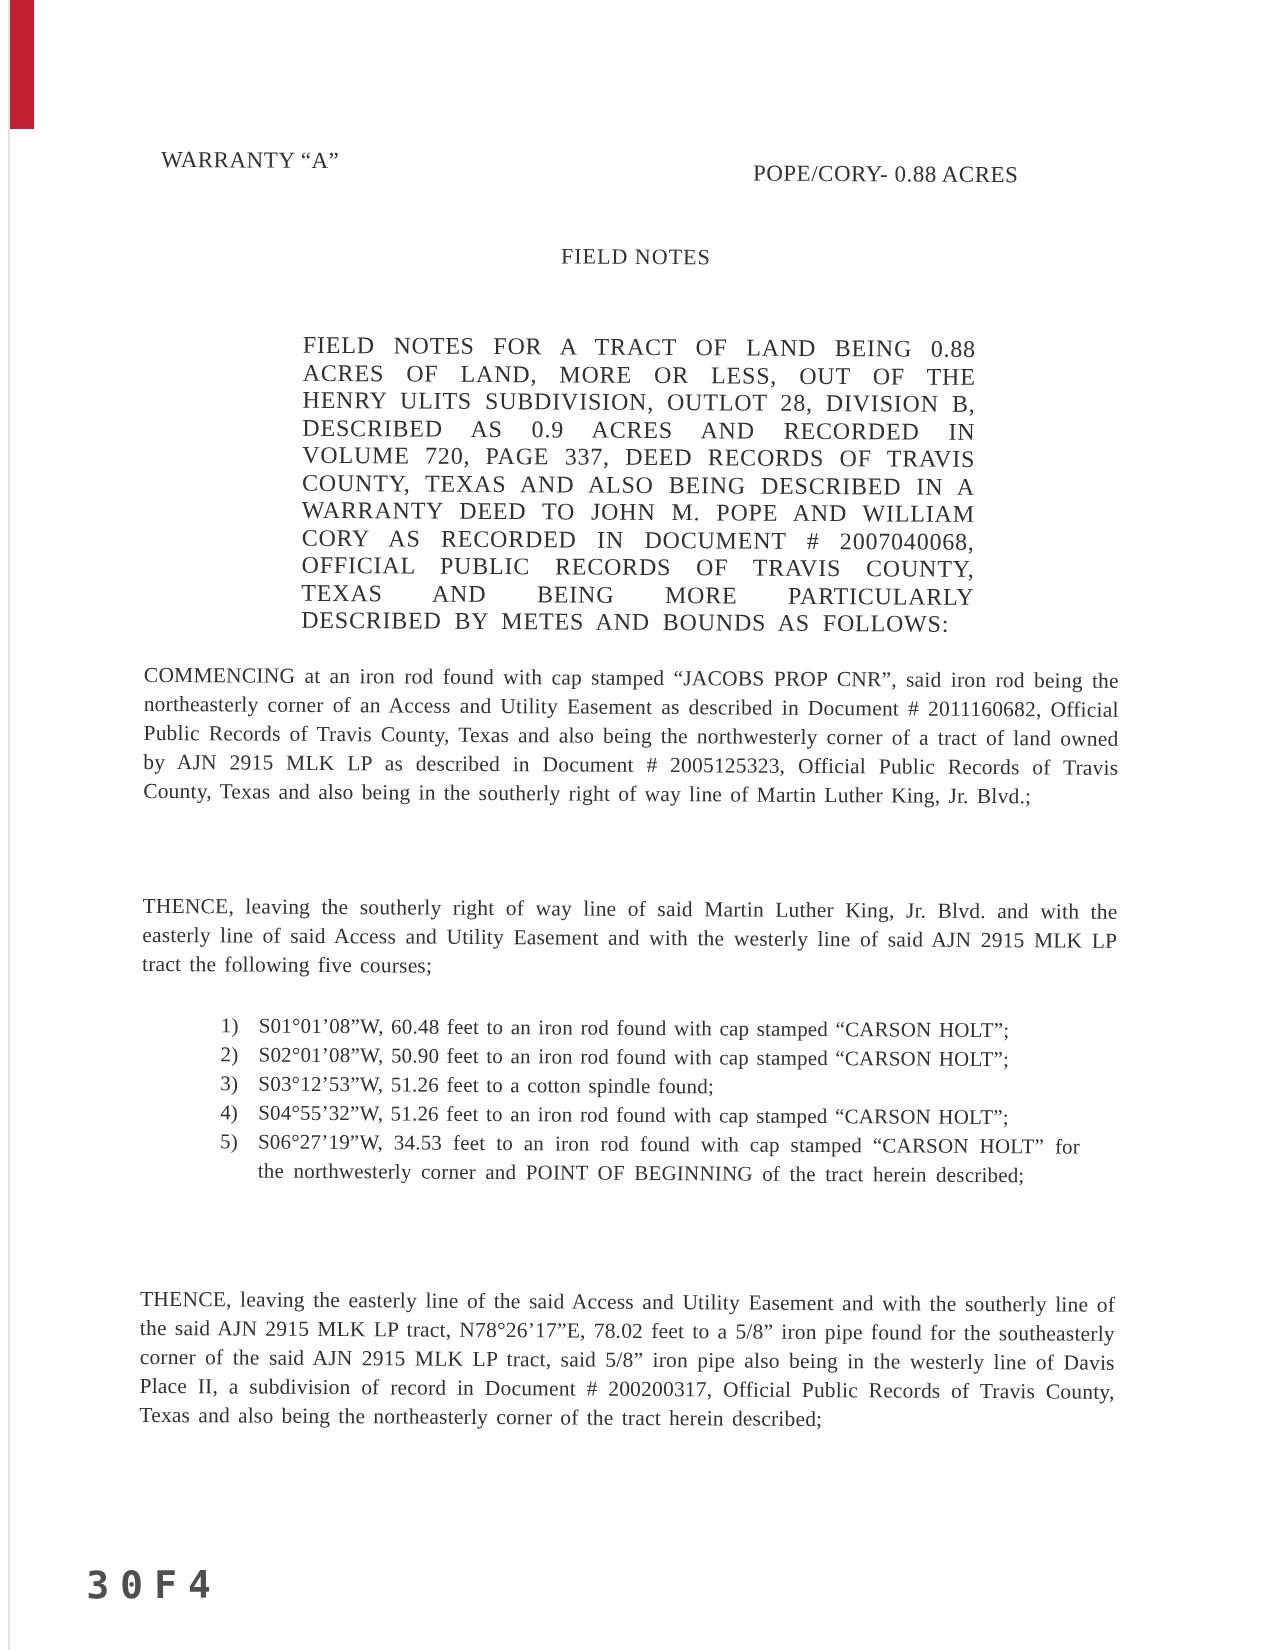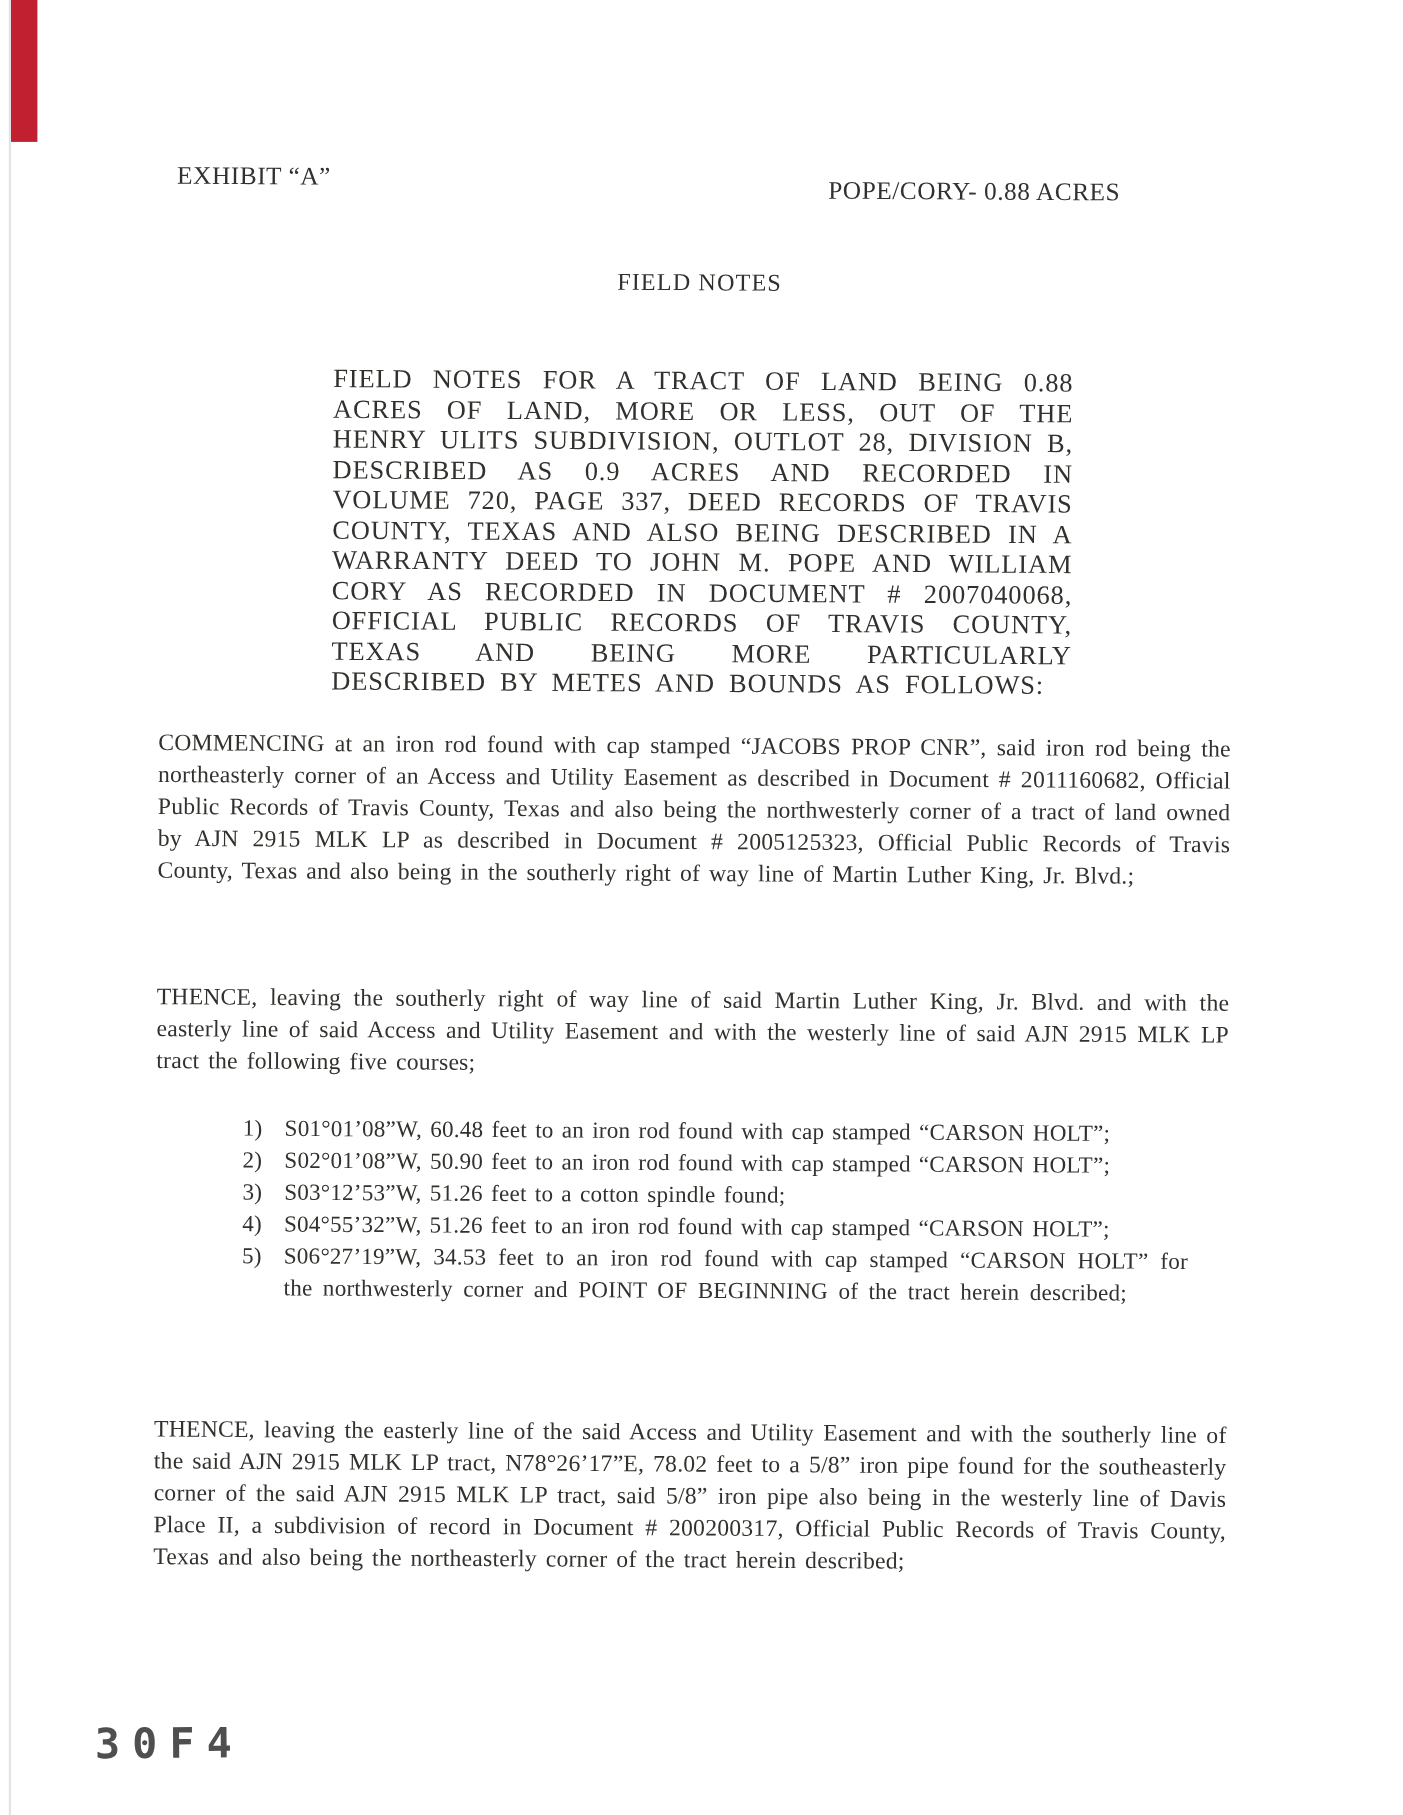--- a/index.html
+++ b/index.html
@@ -61,21 +61,21 @@
   }
 </style>
 </head>
 <body>
 
 <div class="scan-edge"></div>
 <div class="ribbon"></div>
 
 <div class="content">
 
-  <div class="abs exhibit">EXHIBIT “A”</div>
+  <div class="abs exhibit">WARRANTY “A”</div>
 
   <div class="abs project">POPE/CORY- 0.88 ACRES</div>
 
   <div class="abs doc-title">FIELD NOTES</div>
 
   <div class="abs description">FIELD NOTES FOR A TRACT OF LAND BEING 0.88 ACRES OF LAND, MORE OR LESS, OUT OF THE HENRY ULITS SUBDIVISION, OUTLOT 28, DIVISION B, DESCRIBED AS 0.9 ACRES AND RECORDED IN VOLUME 720, PAGE 337, DEED RECORDS OF TRAVIS COUNTY, TEXAS AND ALSO BEING DESCRIBED IN A WARRANTY DEED TO JOHN M. POPE AND WILLIAM CORY AS RECORDED IN DOCUMENT # 2007040068, OFFICIAL PUBLIC RECORDS OF TRAVIS COUNTY, TEXAS AND BEING MORE PARTICULARLY DESCRIBED BY METES AND BOUNDS AS FOLLOWS:</div>
 
   <div class="abs para p-commencing">COMMENCING at an iron rod found with cap stamped “JACOBS PROP CNR”, said iron rod being the northeasterly corner of an Access and Utility Easement as described in Document # 2011160682, Official Public Records of Travis County, Texas and also being the northwesterly corner of a tract of land owned by AJN 2915 MLK LP as described in Document # 2005125323, Official Public Records of Travis County, Texas and also being in the southerly right of way line of Martin Luther King, Jr. Blvd.;</div>
 
   <div class="abs para p-thence-intro">THENCE, leaving the southerly right of way line of said Martin Luther King, Jr. Blvd. and with the easterly line of said Access and Utility Easement and with the westerly line of said AJN 2915 MLK LP tract the following five courses;</div>

